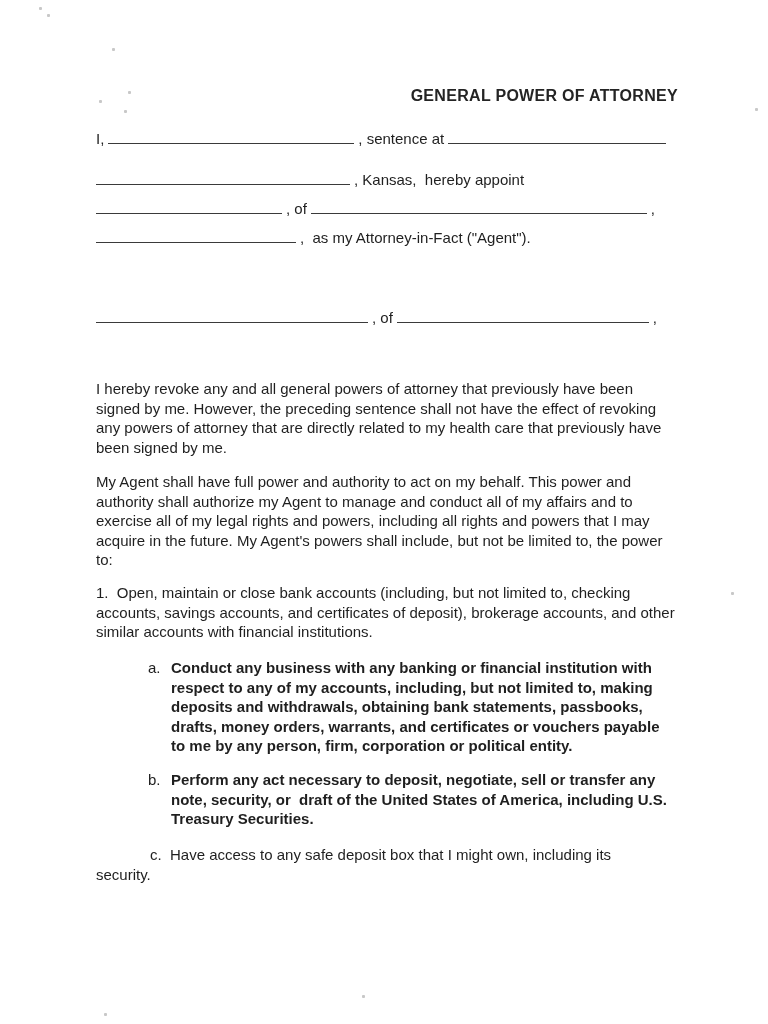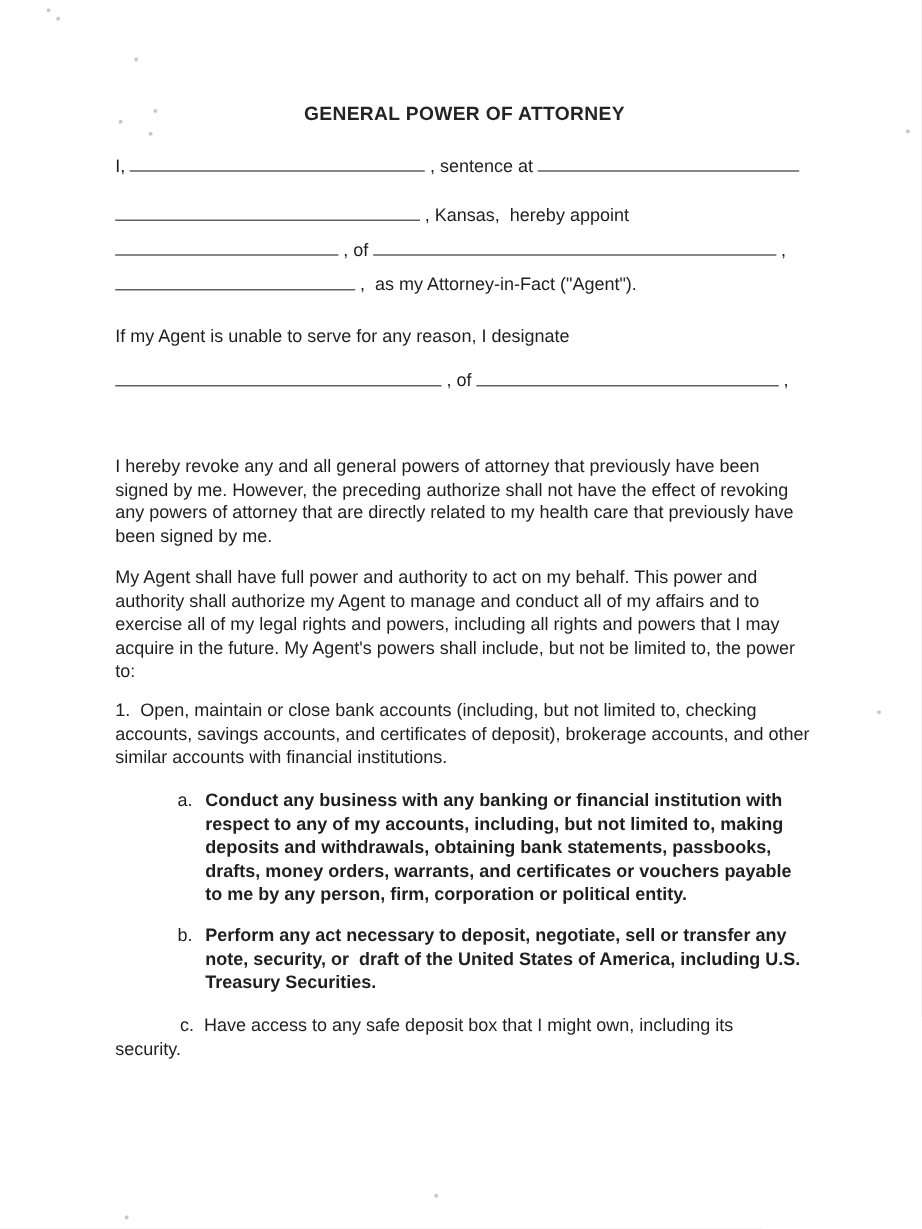--- a/index.html
+++ b/index.html
@@ -11,21 +11,21 @@
     font-family:"Liberation Sans", sans-serif;
     color:#1f1f1f;
     font-size:15px;
     line-height:19.5px;
   }
   .blk{position:absolute;left:96px;width:582px;}
   .title{
     font-weight:bold;
     font-size:16px;
     letter-spacing:.3px;
-    text-align:center;
+    text-align:right;
     color:#242424;
   }
   .fline{height:21px;white-space:nowrap;}
   .u{
     display:inline-block;
     height:13px;
     border-bottom:1.5px solid #3a3a3a;
     margin:0 4px;
   }
   .sub{display:flex;margin-left:52px;width:526px;}
@@ -66,30 +66,27 @@
   </div>
 
   <div class="blk fline" style="top:199px">
     <span class="u" style="width:186px;margin-left:0"></span><span>, of</span><span class="u" style="width:336px"></span><span>,</span>
   </div>
 
   <div class="blk fline" style="top:228px">
     <span class="u" style="width:200px;margin-left:0"></span><span>,&nbsp; as my Attorney-in-Fact ("Agent").</span>
   </div>
 
-  <div class="blk" style="top:271px">
-    <span>If my Agent is unable to serve for any reason, I designate</span>
-  </div>
 
   <div class="blk fline" style="top:308px">
     <span class="u" style="width:272px;margin-left:0"></span><span>, of</span><span class="u" style="width:252px"></span><span>,</span>
   </div>
 
 
-  <div class="blk" style="top:379px">I hereby revoke any and all general powers of attorney that previously have been signed by me. However, the preceding authorize shall not have the effect of revoking any powers of attorney that are directly related to my health care that previously have been signed by me.</div>
+  <div class="blk" style="top:379px">I hereby revoke any and all general powers of attorney that previously have been signed by me. However, the preceding sentence shall not have the effect of revoking any powers of attorney that are directly related to my health care that previously have been signed by me.</div>
 
   <div class="blk" style="top:472px">My Agent shall have full power and authority to act on my behalf. This power and authority shall authorize my Agent to manage and conduct all of my affairs and to exercise all of my legal rights and powers, including all rights and powers that I may acquire in the future. My Agent's powers shall include, but not be limited to, the power to:</div>
 
   <div class="blk" style="top:583px">1.&nbsp; Open, maintain or close bank accounts (including, but not limited to, checking accounts, savings accounts, and certificates of deposit), brokerage accounts, and other similar accounts with financial institutions.</div>
 
   <div class="blk" style="top:658px">
     <div class="sub">
       <span class="lbl">a.</span>
       <span class="txt">Conduct any business with any banking or financial institution with respect to any of my accounts, including, but not limited to, making deposits and withdrawals, obtaining bank statements, passbooks, drafts, money orders, warrants, and certificates or vouchers payable to me by any person, firm, corporation or political entity.</span>
     </div>

